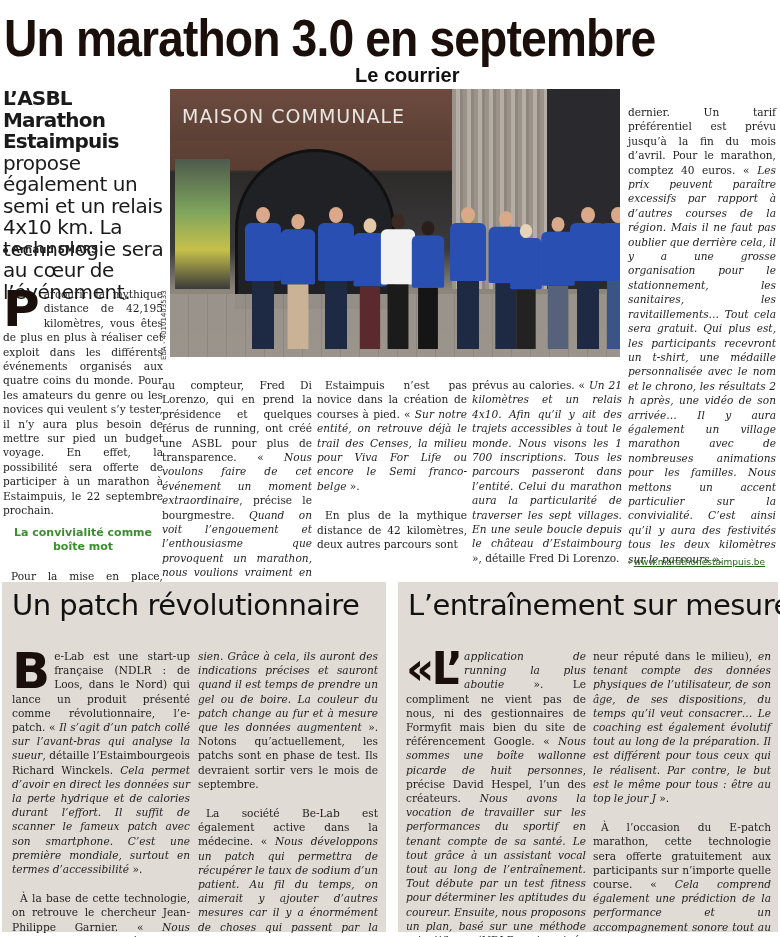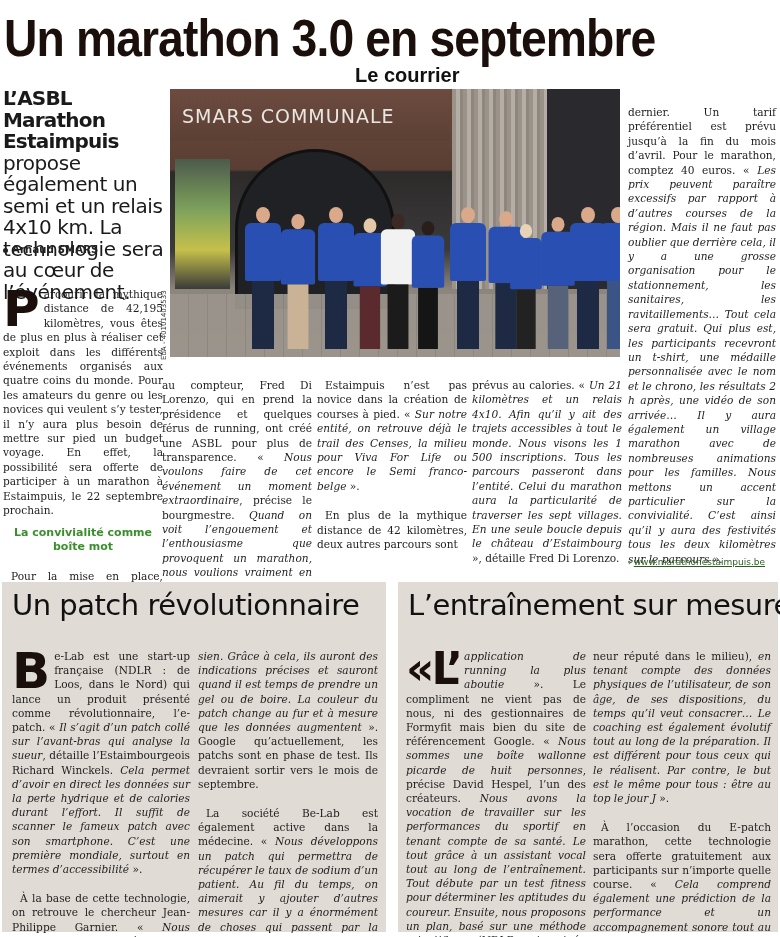--- a/index.html
+++ b/index.html
@@ -137,21 +137,21 @@
 <div class="col" style="left:3px; top:272px; width:160px;">
   <p class="noindent">
     <span class="dropcap">P</span><span>arcourir la mythique distance de 42,195 kilomètres, vous êtes de plus en plus à réaliser cet exploit dans les différents événements organisés aux quatre coins du monde. Pour les amateurs du genre ou les novices qui veulent s’y tester, il n’y aura plus besoin de mettre sur pied un budget voyage. En effet, la possibilité sera offerte de participer à un marathon à Estaimpuis, le 22 septembre prochain.</span>
   </p>
   <div class="subhead">La convivialité comme boîte mot</div>
   <p>Pour la mise en place, Daniel Senesael, 14 marathons</p>
 </div>
 
 <div class="photo">
   <div class="wall"></div>
-  <div class="sign">SMARS COMMUNALE</div>
+  <div class="sign">MAISON COMMUNALE</div>
   <div class="window"></div>
   <div class="door"></div>
   <div class="wood"></div>
   <div class="dark"></div>
   <div class="ground"></div>
   <div class="people">
     <div class="person" style="left:5px;">
         <div class="head"></div>
         <div class="shirt"></div>
         <div class="legs"></div>
@@ -223,21 +223,21 @@
 
 <div class="col" style="left:317px; top:363px; width:150px;">
   <p>
     <span>Estaimpuis n’est pas novice dans la création de courses à pied. « </span><i>Sur notre entité, on retrouve déjà le trail des Censes, la milieu pour Viva For Life ou encore le Semi franco-belge</i><span> ».</span>
   </p>
   <p>En plus de la mythique distance de 42 kilomètres, deux autres parcours sont</p>
 </div>
 
 <div class="col" style="left:472px; top:363px; width:150px;">
   <p class="noindent">
-    <span>prévus au calories. « </span><i>Un 21 kilomètres et un relais 4x10. Afin qu’il y ait des trajets accessibles à tout le monde. Nous visons les 1 500 inscriptions. Tous les parcours passeront dans l’entité. Celui du marathon aura la particularité de traverser les sept villages. En une seule boucle depuis le château d’Estaimbourg</i><span> », détaille Fred Di Lorenzo.</span>
+    <span>prévus au calories. « </span><i>Un 21 kilomètres et un relais 4x10. Afin qu’il y ait des trajets accessibles à tout le monde. Nous visons les 1 700 inscriptions. Tous les parcours passeront dans l’entité. Celui du marathon aura la particularité de traverser les sept villages. En une seule boucle depuis le château d’Estaimbourg</i><span> », détaille Fred Di Lorenzo.</span>
   </p>
   <p>Les inscriptions sont ouvertes depuis vendredi</p>
 </div>
 
 <div class="col" style="left:628px; top:90px; width:148px;">
   <p class="noindent">
     <span>dernier. Un tarif préférentiel est prévu jusqu’à la fin du mois d’avril. Pour le marathon, comptez 40 euros. « </span><i>Les prix peuvent paraître excessifs par rapport à d’autres courses de la région. Mais il ne faut pas oublier que derrière cela, il y a une grosse organisation pour le stationnement, les sanitaires, les ravitaillements… Tout cela sera gratuit. Qui plus est, les participants recevront un t-shirt, une médaille personnalisée avec le nom et le chrono, les résultats 2 h après, une vidéo de son arrivée… Il y aura également un village marathon avec de nombreuses animations pour les familles. Nous mettons un accent particulier sur la convivialité. C’est ainsi qu’il y aura des festivités tous les deux kilomètres sur le parcours</i><span> ».</span>
   </p>
   <p>
     <span>Le marathon se veut aussi de nouvelle génération. « </span><i>On peut même parle de course 3.0 grâce à l’aide de nos partenaires. Be-Lab qui lance un patch révolutionnaire et Formyfit qui aide à l’entraînement</i><span> ».</span><span class="end"></span>
@@ -253,21 +253,21 @@
   <div class="col" style="left:10px; top:52px; width:178px;">
     <p class="noindent">
       <span class="dropcap">B</span><span>e-Lab est une start-up française (NDLR : de Loos, dans le Nord) qui lance un produit présenté comme révolutionnaire, l’e-patch. « </span><i>Il s’agit d’un patch collé sur l’avant-bras qui analyse la sueur</i><span>, détaille l’Estaimbourgeois Richard Winckels. </span><i>Cela permet d’avoir en direct les données sur la perte hydrique et de calories durant l’effort. Il suffit de scanner le fameux patch avec son smartphone. C’est une première mondiale, surtout en termes d’accessibilité</i><span> ».</span>
     </p>
     <p>
       <span>À la base de cette technologie, on retrouve le chercheur Jean-Philippe Garnier. « </span><i>Nous offrirons des patchs à tous les coureurs inscrits à l’événement estaimpui-</i>
     </p>
   </div>
   <div class="col" style="left:196px; top:52px; width:180px;">
     <p class="noindent">
-      <i>sien. Grâce à cela, ils auront des indications précises et sauront quand il est temps de prendre un gel ou de boire. La couleur du patch change au fur et à mesure que les données augmentent</i><span> ». Google qu’actuellement, les patchs sont en phase de test. Ils devraient sortir vers le mois de septembre.</span>
+      <i>sien. Grâce à cela, ils auront des indications précises et sauront quand il est temps de prendre un gel ou de boire. La couleur du patch change au fur et à mesure que les données augmentent</i><span> ». Notons qu’actuellement, les patchs sont en phase de test. Ils devraient sortir vers le mois de septembre.</span>
     </p>
     <p>
       <span>La société Be-Lab est également active dans la médecine. « </span><i>Nous développons un patch qui permettra de récupérer le taux de sodium d’un patient. Au fil du temps, on aimerait y ajouter d’autres mesures car il y a énormément de choses qui passent par la sueur. C’est un premier pas vers l’e-santé</i><span> ».</span><span class="end"></span><span class="signature">A.Sm.</span>
     </p>
   </div>
 </div>
 
 <div class="box box-right">
   <h2>L’entraînement sur mesure</h2>
   <div class="col" style="left:8px; top:52px; width:180px;">

